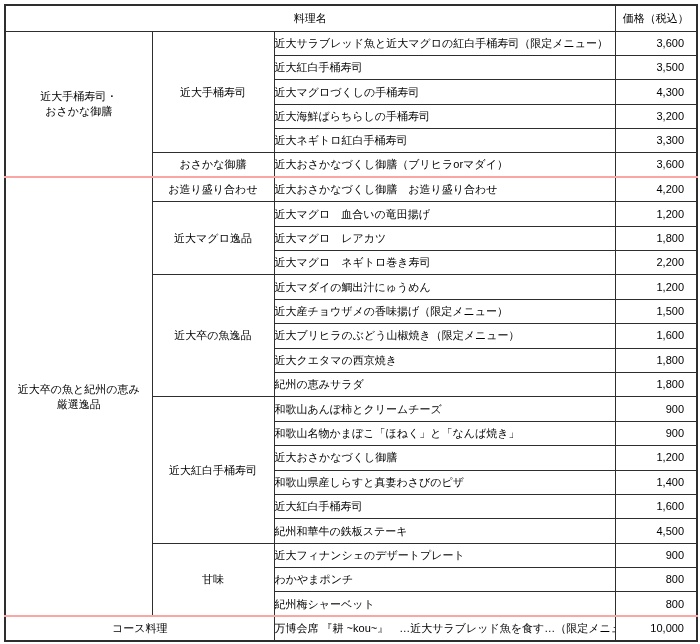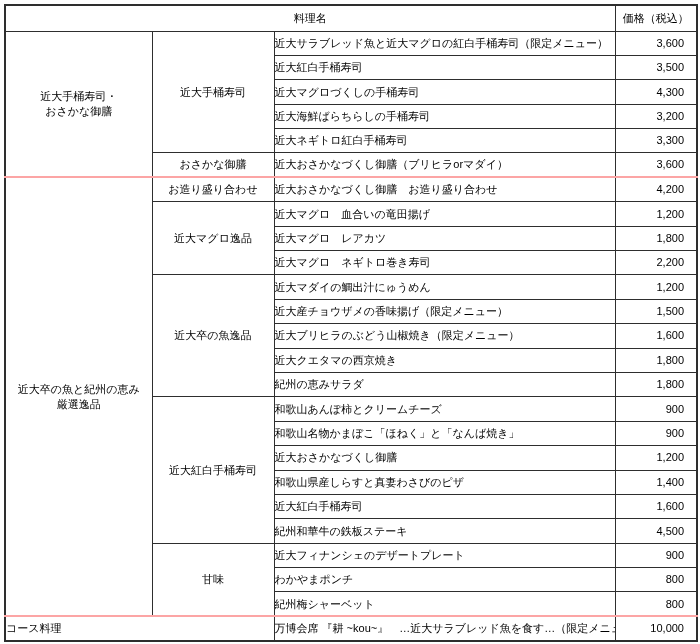--- a/index.html
+++ b/index.html
@@ -46,20 +46,21 @@
   td.dish {
     text-align: left;
     padding-left: 0;
     padding-right: 3px;
   }
   td.price {
     text-align: right;
     padding-right: 12px;
   }
   td.course-label {
+    text-align: center;
   }
   tr.group-sep > td, tr.group-sep > th { border-top: 2px solid #fca5a5; }
   tr.sub-sep > td { border-top: 1.5px solid #2e2e2e; }
 </style>
 </head>
 <body>
 
 <table class="menu">
   <colgroup>
     <col class="c1">

